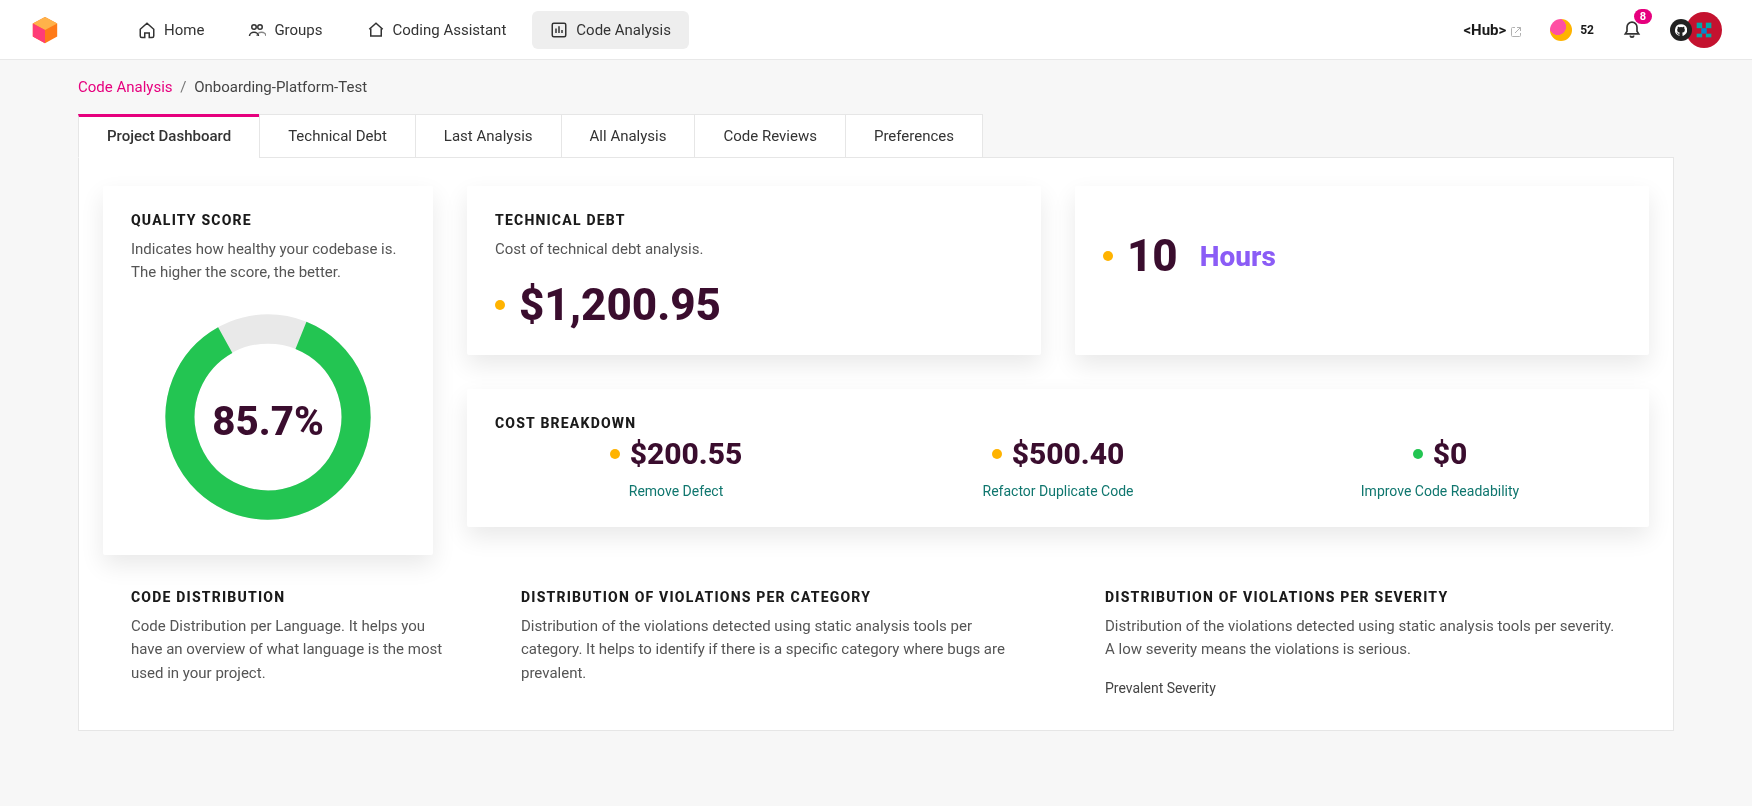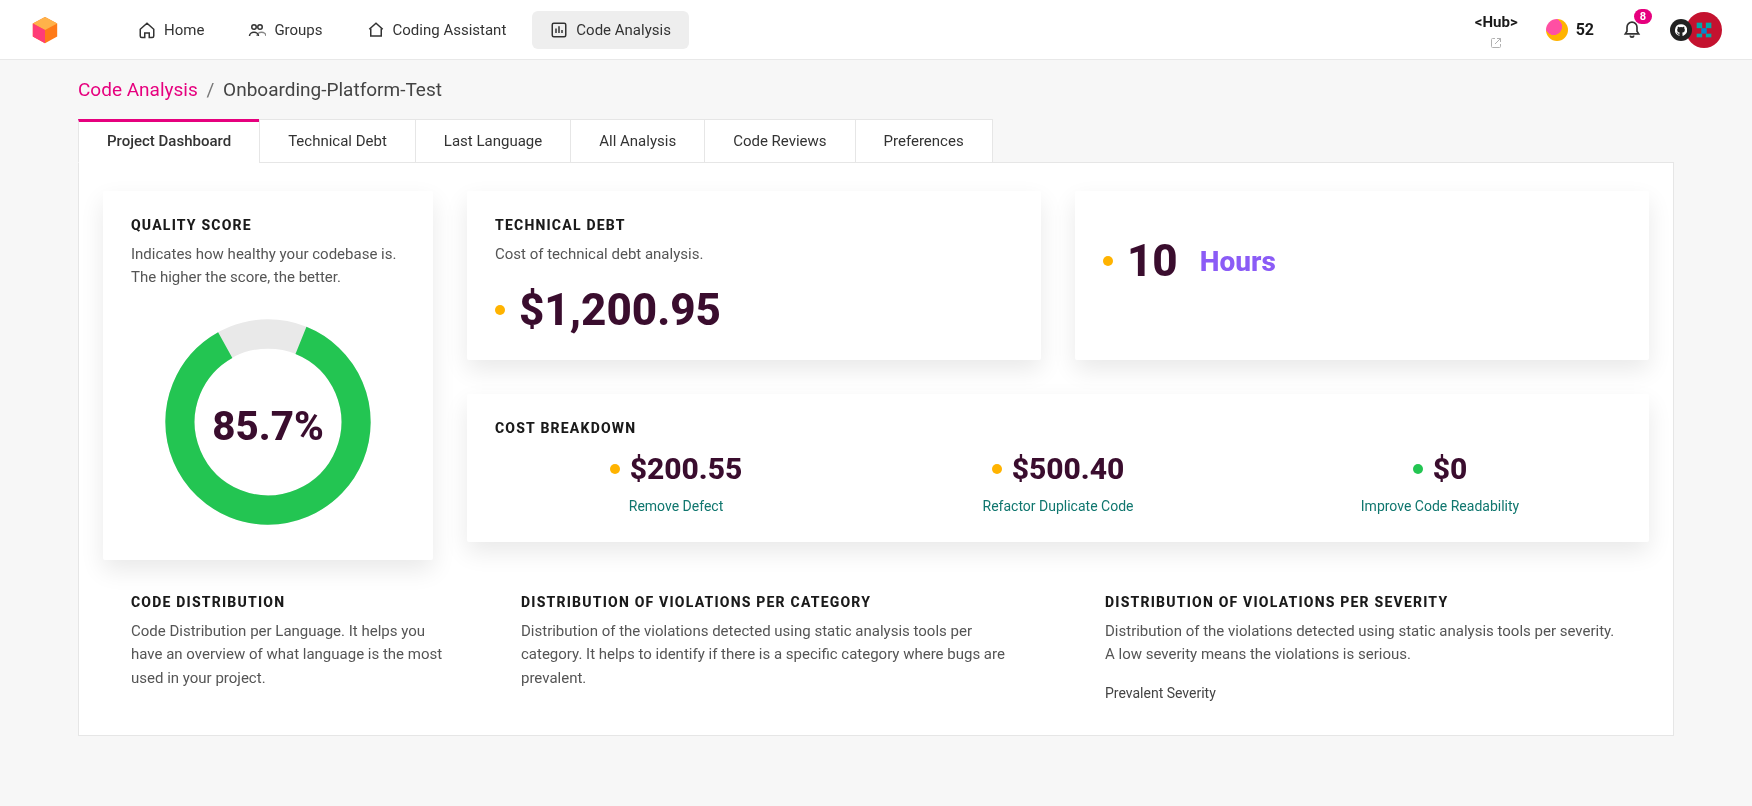--- a/index.html
+++ b/index.html
@@ -28,23 +28,23 @@
     padding: 10px 18px;
     border-radius: 6px;
     color: #333;
     font-size: 15px;
     cursor: pointer;
   }
   .nav-item.active { background:#eeeeee; }
   .nav-icon { width:18px; height:18px; display:inline-flex; }
   .nav-spacer { flex:1; }
   .nav-right { display:flex; align-items:center; gap: 28px; }
-  .hub { font-weight:700; font-size:15px; display:flex; align-items:center; gap:4px;flex-direction:column; }
+  .hub { font-weight:700; font-size:15px; display:flex; align-items:center; gap:4px; }
   .hub-ext { width:12px; height:12px; opacity:.5; }
-  .coin { display:flex; align-items:center; gap:8px; font-weight:700; font-size:16px; }
+  .coin { display:flex; align-items:center; gap:8px; font-weight:700; font-size:12px; }
   .coin-icon {
     width:22px; height:22px; border-radius:50%;
     background: radial-gradient(circle at 35% 35%, #ff4fa3 0 40%, #ffb300 42% 100%);
   }
   .bell { position:relative; cursor:pointer; }
   .bell svg { width:20px; height:22px; }
   .badge {
     position:absolute; top:-8px; right:-10px;
     background:#e6007e; color:#fff; font-size:11px; font-weight:700;
     border-radius:10px; padding:1px 6px;
@@ -55,21 +55,21 @@
     display:flex; align-items:center; justify-content:center; color:#fff;
     margin-right:-6px; z-index:1;
   }
   .avatar {
     width:36px; height:36px; border-radius:50%;
     background:#c4122f; display:flex; align-items:center; justify-content:center;
   }
 
   
   .page { padding: 18px 78px 40px; }
-  .breadcrumb { font-size:19px; color:#444; margin-bottom:18px; }
+  .breadcrumb { font-size:15px; color:#444; margin-bottom:18px; }
   .breadcrumb .bc-root { color:#e6007e; }
   .breadcrumb .sep { margin:0 4px; color:#777; }
 
   
   .tabs { display:flex; align-items:flex-end; }
   .tab {
     background:#fff;
     border:1px solid #e6e6e6;
     padding:12px 28px;
     font-size:15px;
@@ -110,21 +110,21 @@
     text-transform:uppercase; color:#1a1a1a;
   }
   .card-sub { font-size:15px; color:#555; margin-top:10px; line-height:1.5; }
 
   .big-metric { display:flex; align-items:center; gap:14px; margin-top:22px; }
   .dot { width:10px; height:10px; border-radius:50%; background:#ffb300; flex:0 0 auto; }
   .dot.green { background:#23c552; }
   .big-val { font-size:44px; font-weight:800; color:#3a0d2e; line-height:1; }
   .big-unit { font-size:28px; font-weight:800; color:#8b5cf6; margin-left:8px; }
 
-  .breakdown { display:flex; justify-content:center; gap:20px; margin-top:18px; }
+  .breakdown { display:flex; justify-content:center; gap:20px; margin-top:8px; }
   .bd-item { text-align:center; flex:1; }
   .bd-top { display:flex; align-items:center; justify-content:center; gap:10px; }
   .bd-val { font-size:30px; font-weight:800; color:#3a0d2e; line-height:1; }
   .bd-label { font-size:14px; color:#0f766e; margin-top:14px; }
 
   
   .gauge {
     margin-top:24px;
     display:flex; align-items:center; justify-content:center;
   }
@@ -240,21 +240,21 @@
 
   <div class="breadcrumb">
     <span class="bc-root">Code Analysis</span>
     <span class="sep">/</span>
     <span>Onboarding-Platform-Test</span>
   </div>
 
   <div class="tabs">
     <div class="tab active">Project Dashboard</div>
     <div class="tab">Technical Debt</div>
-    <div class="tab">Last Language</div>
+    <div class="tab">Last Analysis</div>
     <div class="tab">All Analysis</div>
     <div class="tab">Code Reviews</div>
     <div class="tab">Preferences</div>
   </div>
 
   <div class="surface">
 
     <div class="row top" style="padding-left:24px; padding-right:24px;">
 
       <div class="card col-left">

